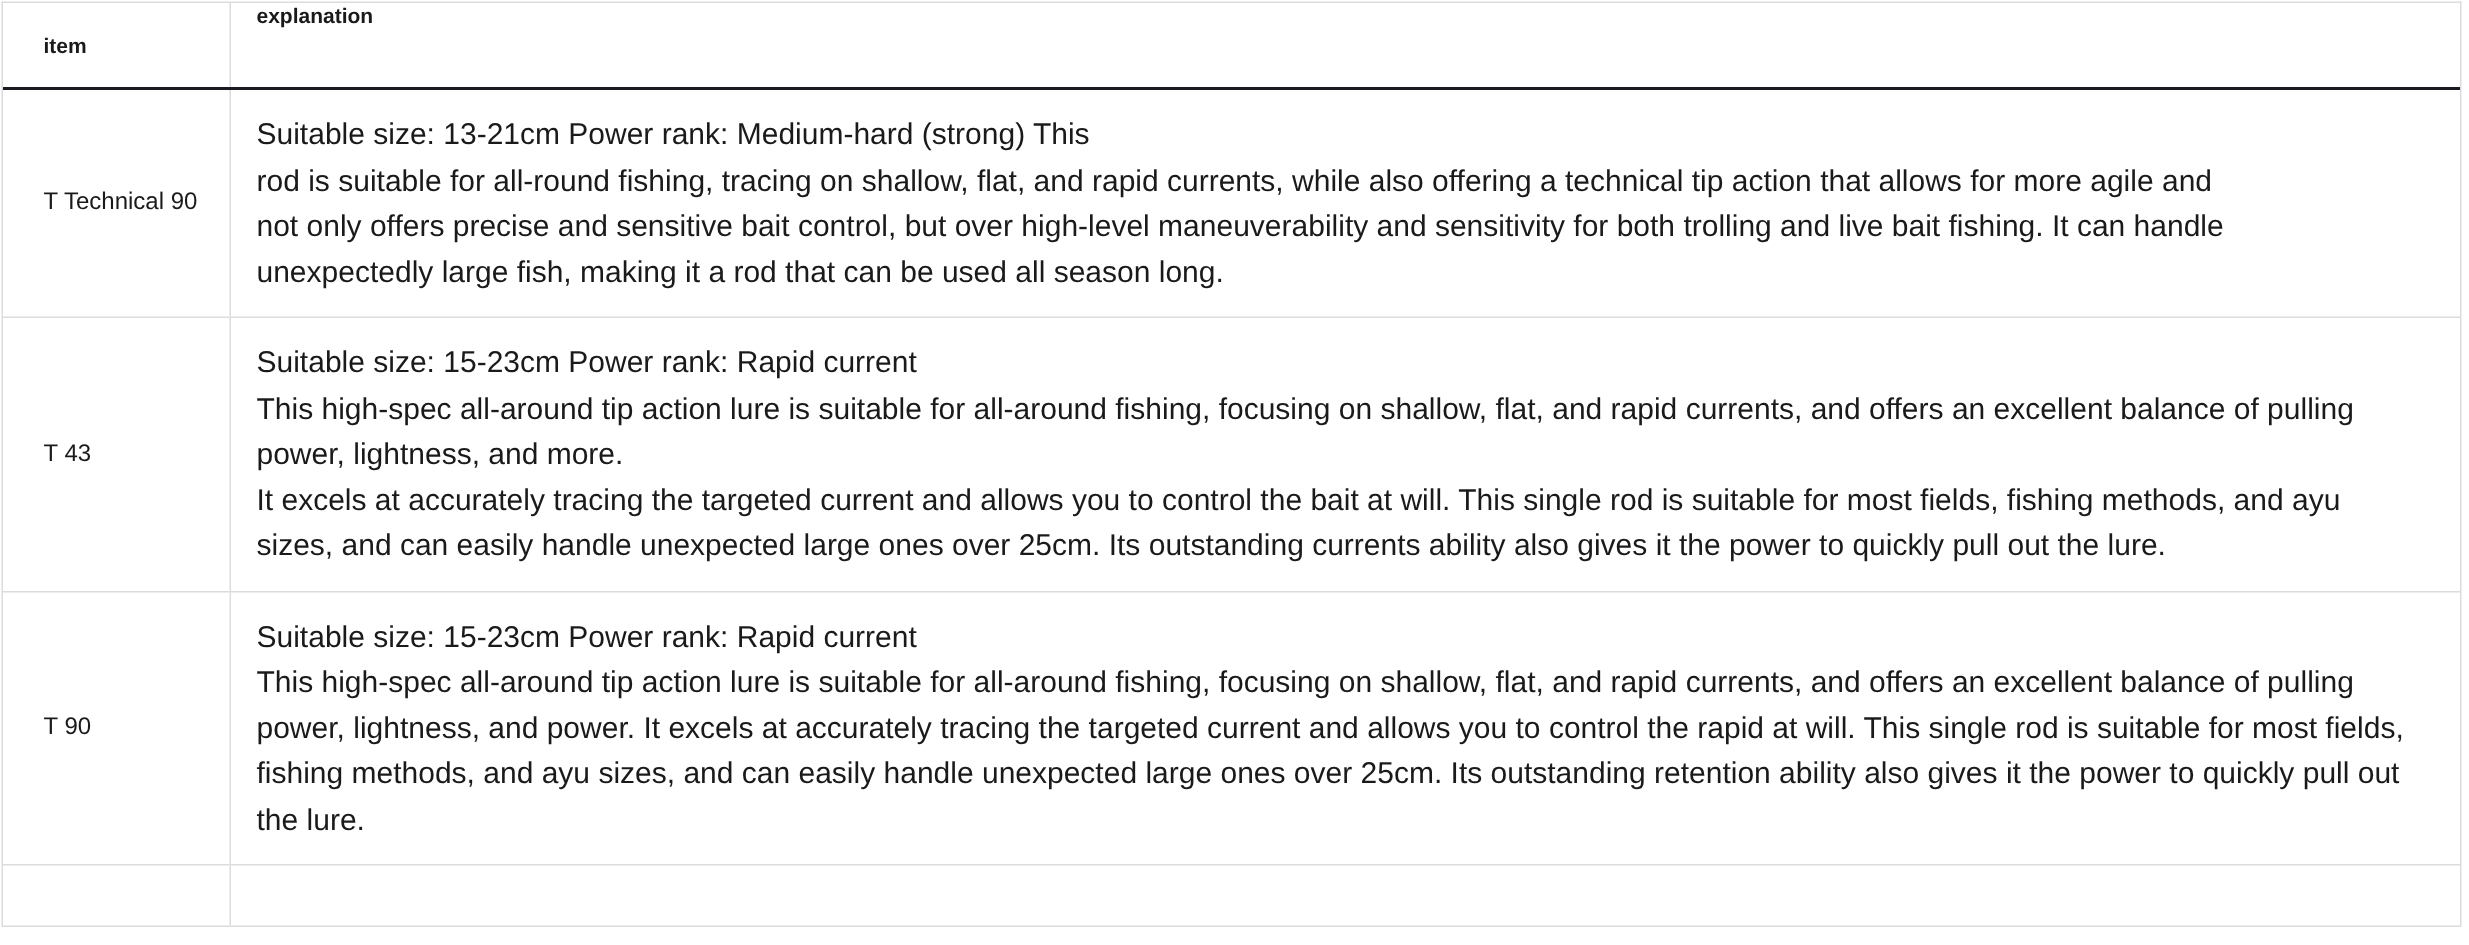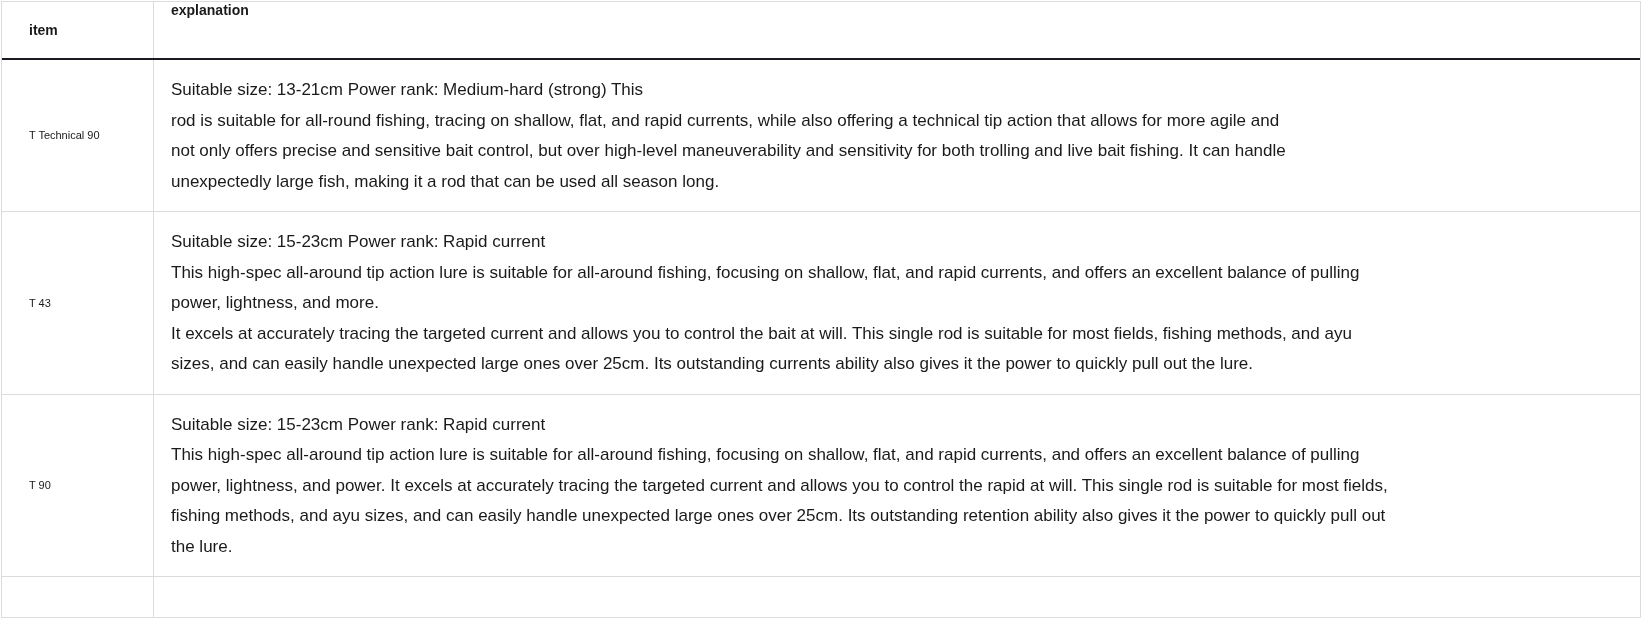--- a/index.html
+++ b/index.html
@@ -53,25 +53,25 @@
   }
   .header-label {
     font-weight: bold;
     font-size: 14px;
   }
   .data-row {
     display: flex;
     border-bottom: 1px solid #dcdcdc;
   }
   .item-label {
-    font-size: 11px;
+    font-size: 16px;
     line-height: 30.5px;
   }
   .exp-line {
-    font-size: 17px;
+    font-size: 20px;
     line-height: 30.5px;
     white-space: nowrap;
   }
   .partial-row {
     height: 40px;
   }
 </style>
 </head>
 <body>
 

